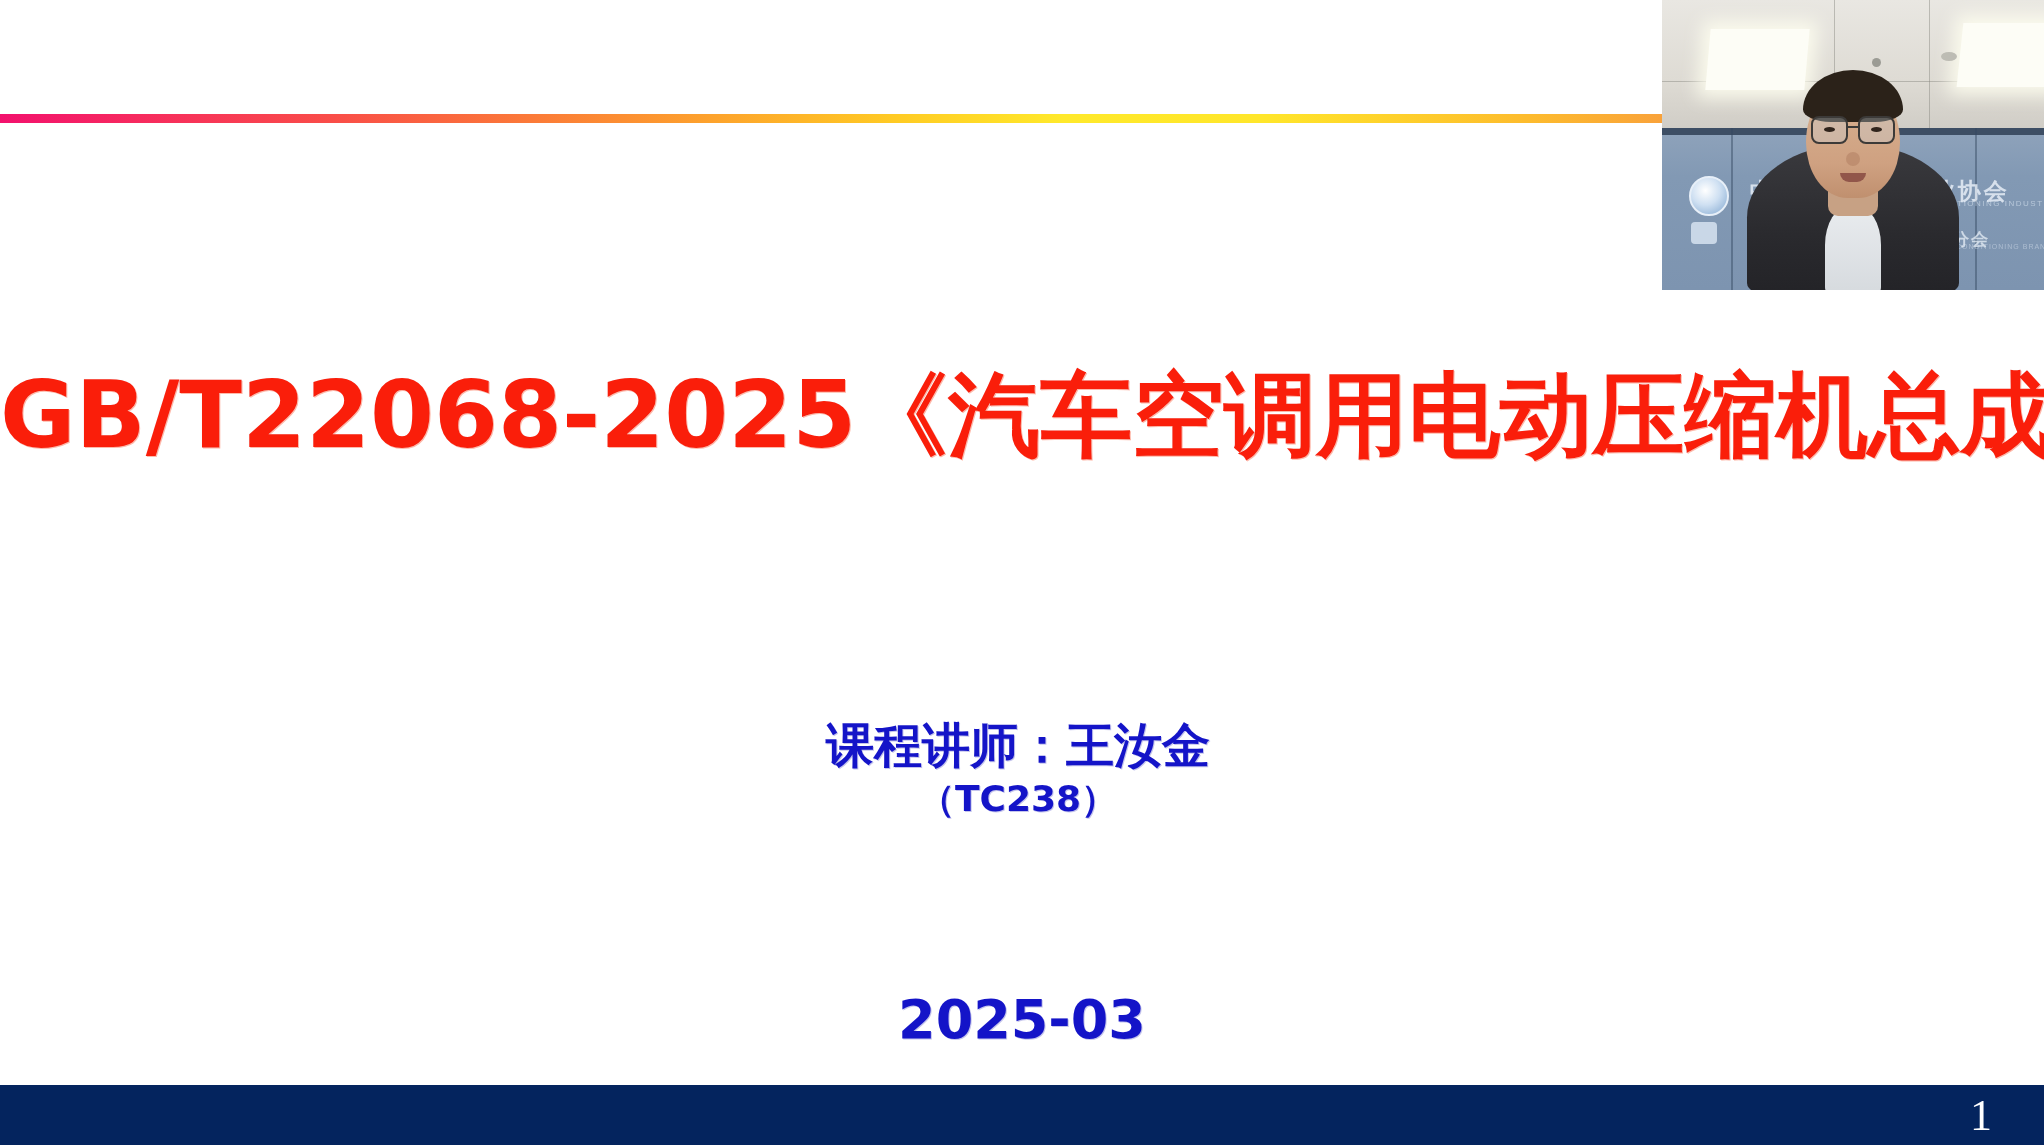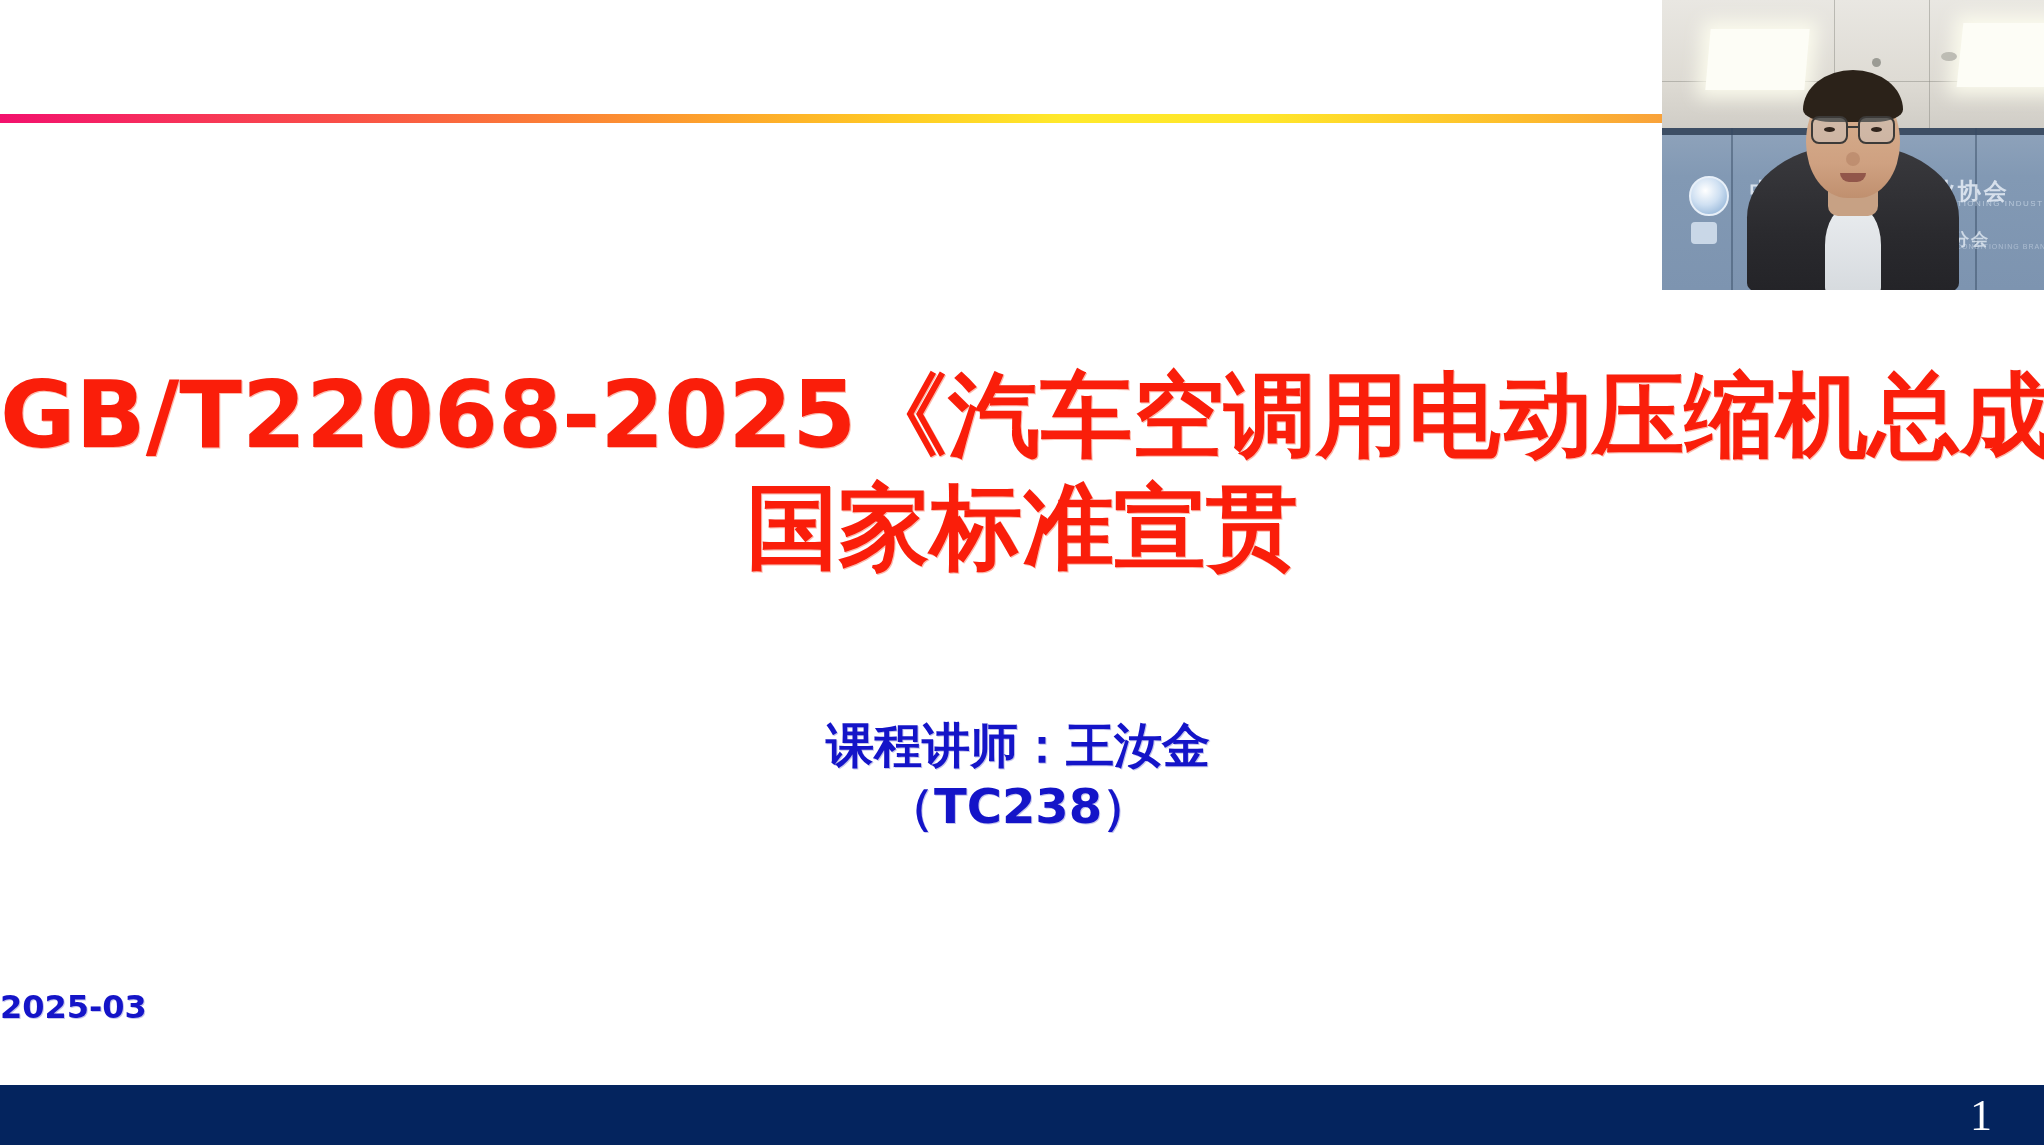--- a/index.html
+++ b/index.html
@@ -309,31 +309,31 @@
     font-weight: bold;
     font-family: "DejaVu Sans", "Liberation Sans", sans-serif;
   }
   .sub-line {
     font-size: 48px;
     line-height: 1.28;
     white-space: nowrap;
     text-shadow: 1px 1px 0 rgba(90,90,200,0.35);
   }
   .sub-line.tc {
-    font-size: 48px;
+    font-size: 36px;
   }
   .date-line {
     position: absolute;
     left: 0;
     top: 988px;
     width: 2044px;
-    text-align: left;
+    text-align: center;
     color: #1414c8;
     font-weight: bold;
-    font-size: 32px;
+    font-size: 54px;
     font-family: "DejaVu Sans", "Liberation Sans", sans-serif;
     text-shadow: 1px 1px 0 rgba(90,90,200,0.35);
   }
 
   
   .bottom-bar {
     position: absolute;
     left: 0;
     bottom: 0;
     width: 2044px;
@@ -394,21 +394,20 @@
       <div class="vo-bridge"></div>
       <div class="vo-lens right">
         <div class="vo-eye right"></div>
       </div>
     </div>
     <div class="vo-mouth"></div>
   </div>
 
   <div class="title-block">
     <div class="title-line line1">GB/T22068-2025《汽车空调用电动压缩机总成》</div>
-    <div class="title-line line2">国家标准宣贯</div>
   </div>
 
   <div class="subtitle-block">
     <div class="sub-line">课程讲师：王汝金</div>
     <div class="sub-line tc">（TC238）</div>
   </div>
 
   <div class="date-line">2025-03</div>
 
   <div class="bottom-bar">

